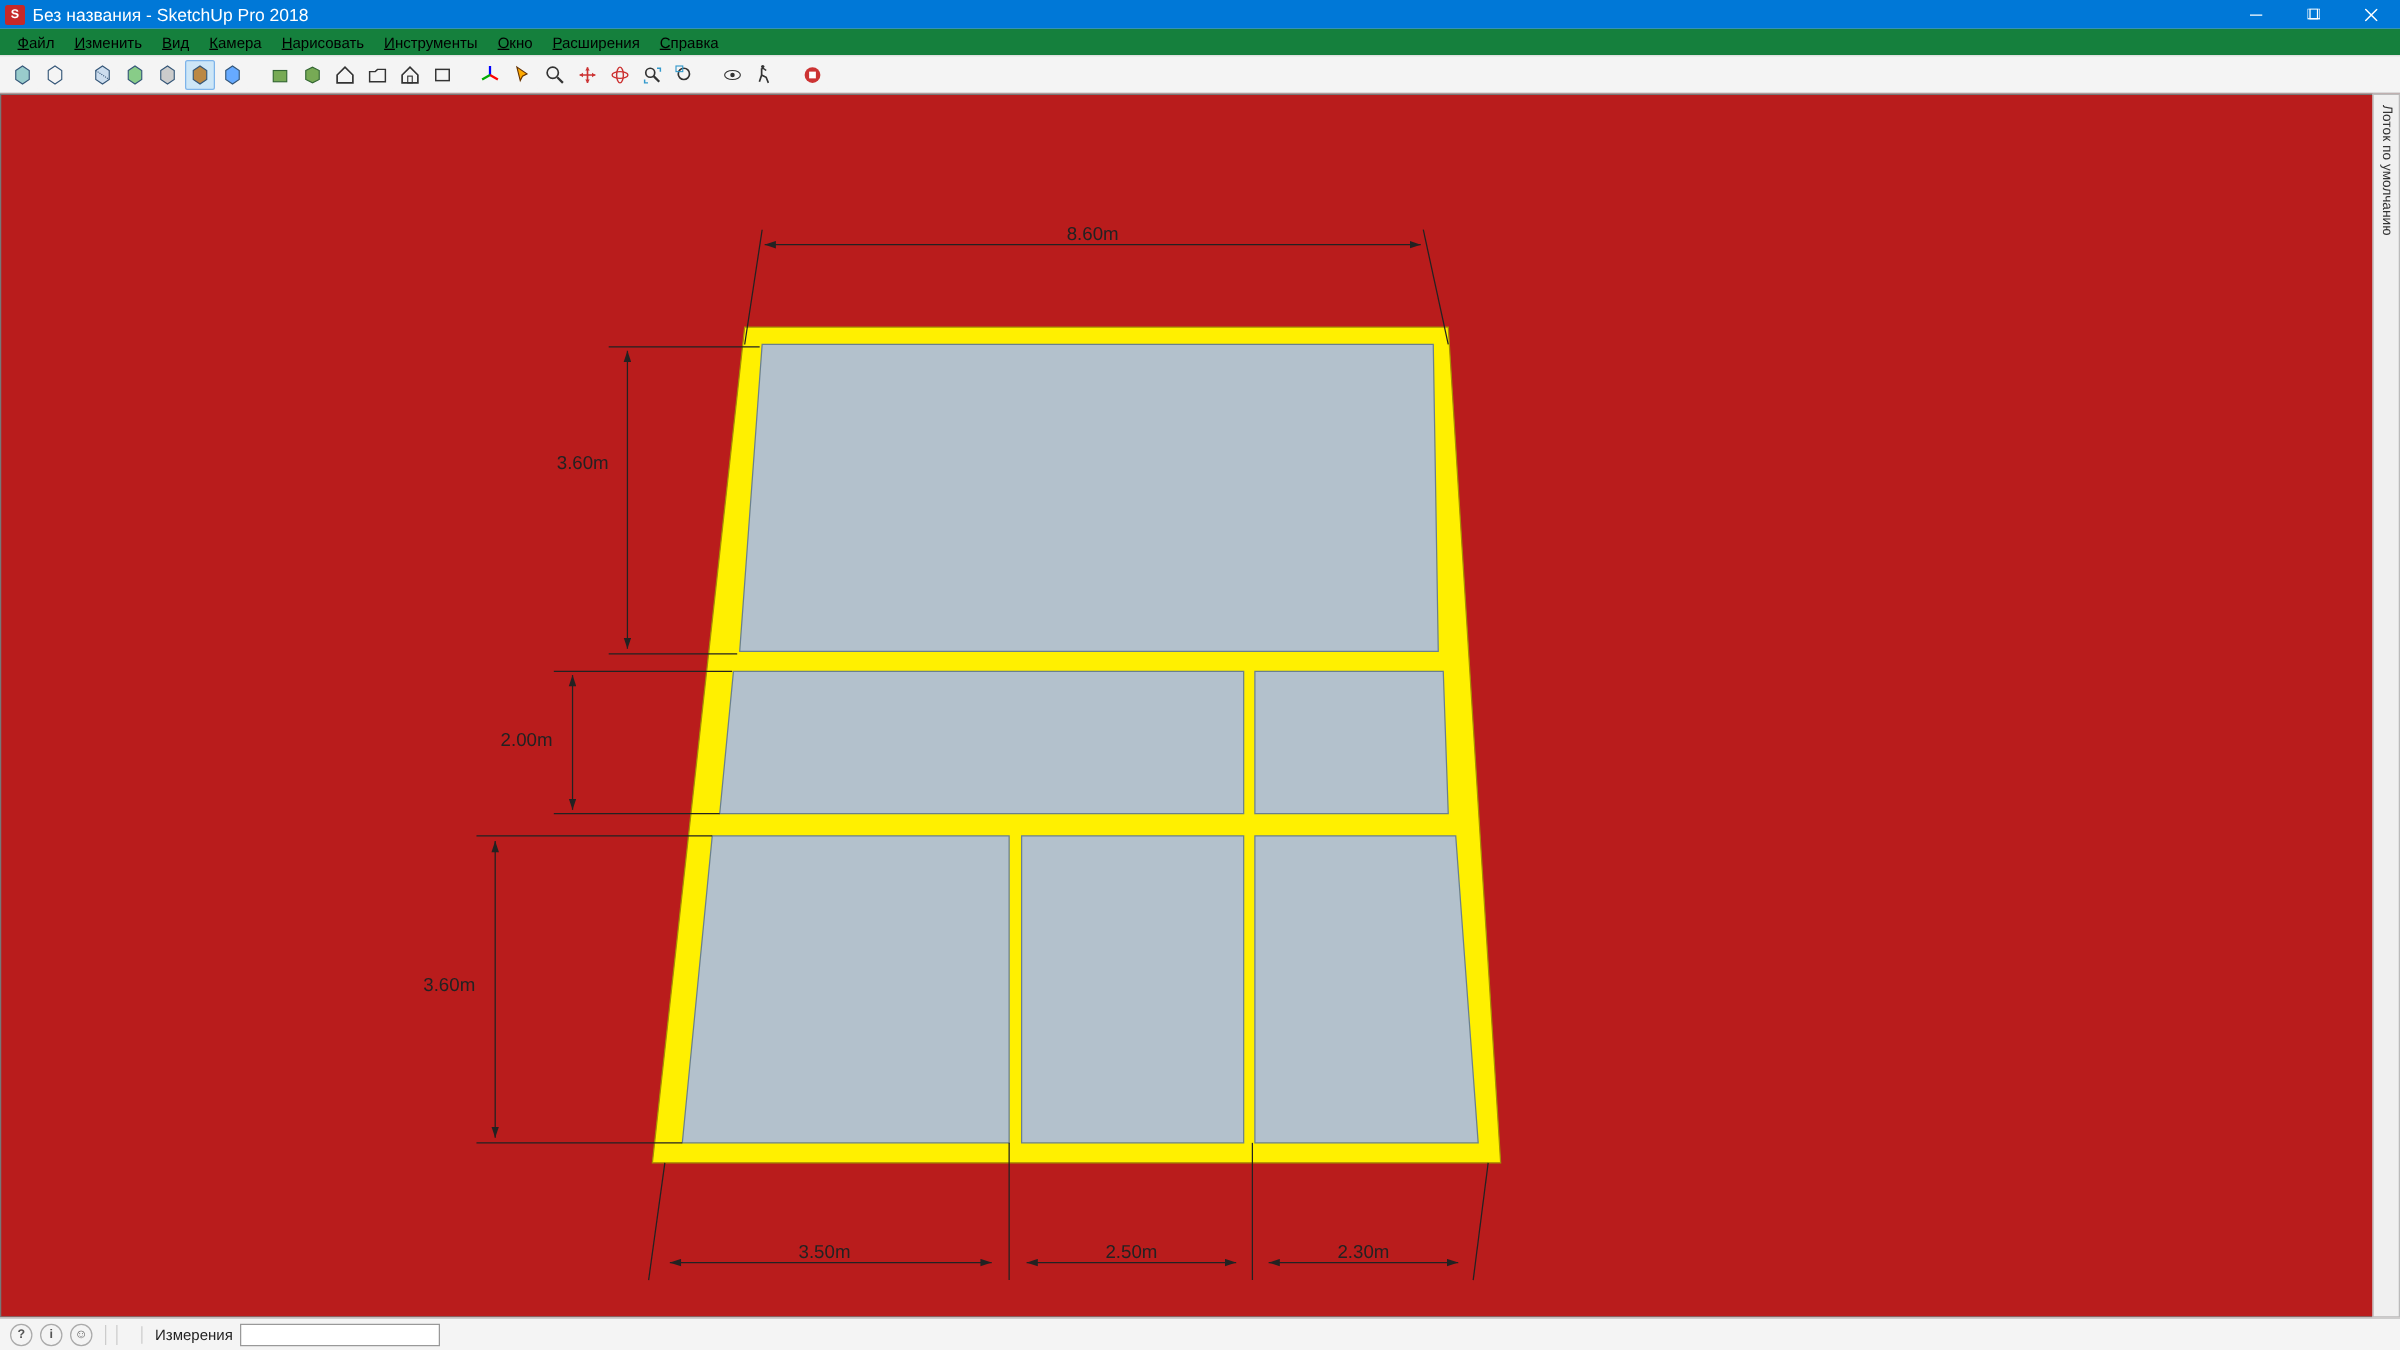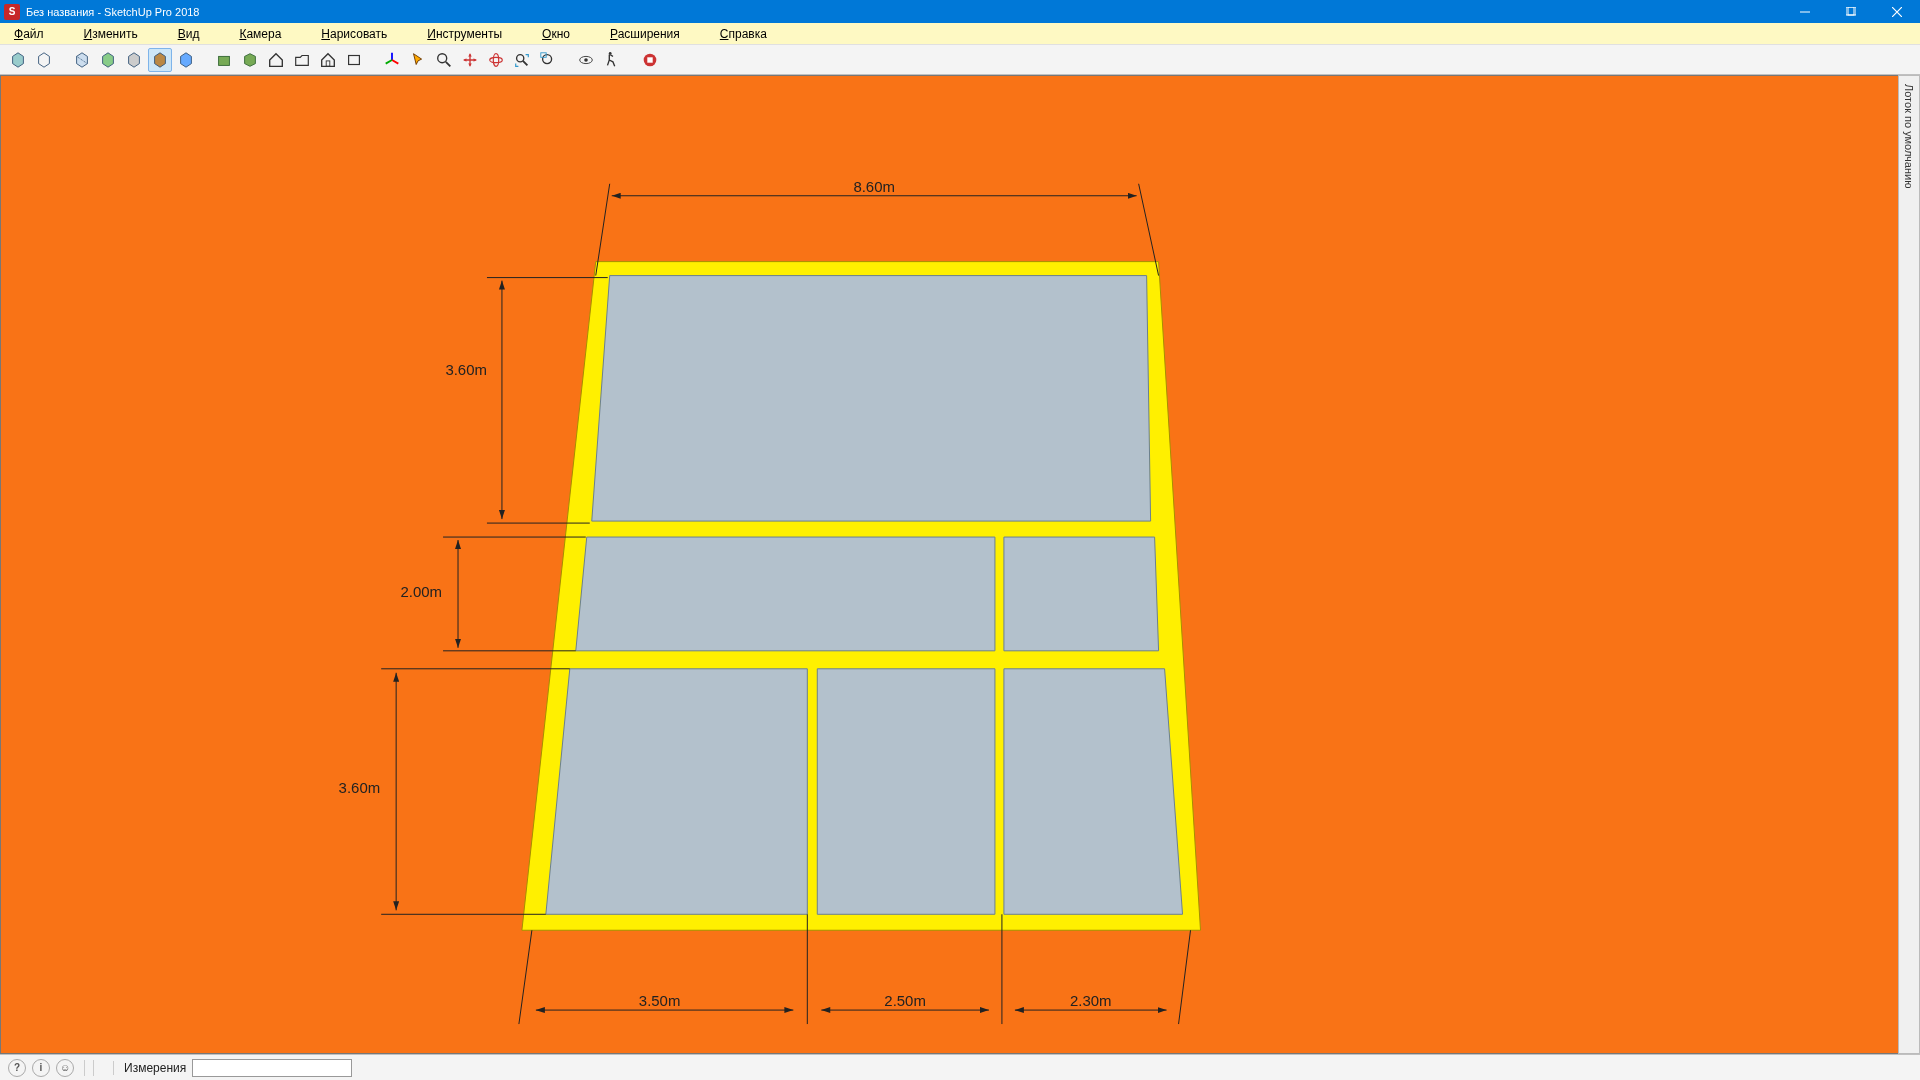--- a/index.html
+++ b/index.html
@@ -1,38 +1,38 @@
 <!DOCTYPE html>
 <html><head>
 <meta charset="utf-8">
 <style>
   * { margin: 0; padding: 0; box-sizing: border-box; }
   body { width: 1920px; height: 1080px; font-family: "Segoe UI", Tahoma, sans-serif; font-size: 12px; overflow: hidden; background: #fff; position: relative; }
 
   
   .titlebar { height: 23px; background: #0078d7; color: #fff; display: flex; align-items: center; padding-left: 4px; }
   .titlebar .logo { width: 16px; height: 16px; background: #c62828; color: #fff; display: inline-flex; align-items: center; justify-content: center; font-weight: bold; font-size: 10px; border-radius: 2px; margin-right: 6px; }
-  .titlebar .title { flex: 1; font-size: 11px; padding-top: 1px; }
+  .titlebar .title { flex: 1; font-size: 14px; padding-top: 1px; }
   .titlebar .winbtns { display: flex; }
   .titlebar .winbtn { width: 46px; height: 23px; display: flex; align-items: center; justify-content: center; color: #fff; }
 
   
-  .menubar { height: 22px; background: #fef9c3; display: flex; align-items: center; padding-left: 6px; border-bottom: 1px solid #e0e0e0; gap: 24px; }
+  .menubar { height: 22px; background: #15803d; display: flex; align-items: center; padding-left: 6px; border-bottom: 1px solid #e0e0e0; }
   .menubar .menuitem { padding: 2px 8px; cursor: default; font-size: 12px; }
   .menubar .menuitem u { text-decoration: underline; }
 
   
   .toolbar { height: 30px; background: #f4f4f4; display: flex; align-items: center; padding-left: 6px; border-bottom: 1px solid #c0c0c0; gap: 2px; }
   .toolbar .sep { width: 10px; }
   .tbtn { width: 24px; height: 24px; border: 1px solid transparent; display: flex; align-items: center; justify-content: center; background: #f4f4f4; border-radius: 2px; }
   .tbtn.active { border: 1px solid #7eb4ea; background: #cde6f7; }
   .tbtn svg { width: 18px; height: 18px; }
 
   
-  .viewport { position: absolute; top: 75px; left: 0; right: 0; bottom: 26px; background: #f97316; border: 1px solid #777; }
+  .viewport { position: absolute; top: 75px; left: 0; right: 0; bottom: 26px; background: #b91c1c; border: 1px solid #777; }
   .canvas { width: 100%; height: 100%; }
 
   .sidepanel { position:absolute; right:0; top:75px; bottom:26px; width:22px; background:#f0f0f0; border:1px solid #bbb; display:flex; align-items:flex-start; justify-content:center; padding-top:8px; }
   .sidepanel span { writing-mode: vertical-rl; font-size:11px; color:#333; }
 
   
   .statusbar { position: absolute; bottom: 0; left: 0; right: 0; height: 26px; background: #f4f4f4; border-top: 1px solid #c0c0c0; display: flex; align-items: center; padding: 0 8px; font-size: 12px; color: #222; }
   .statusbar .icon { width: 18px; height: 18px; margin-right: 6px; display: inline-flex; align-items: center; justify-content: center; color:#555; border:1px solid #aaa; border-radius:50%; font-size:10px; font-weight:bold; }
   .statusbar .msg { flex:1; padding-left:6px; }
   .statusbar .measlabel { padding-right:6px; border-left: 1px solid #ccc; padding-left:10px;margin-left:15px; }

